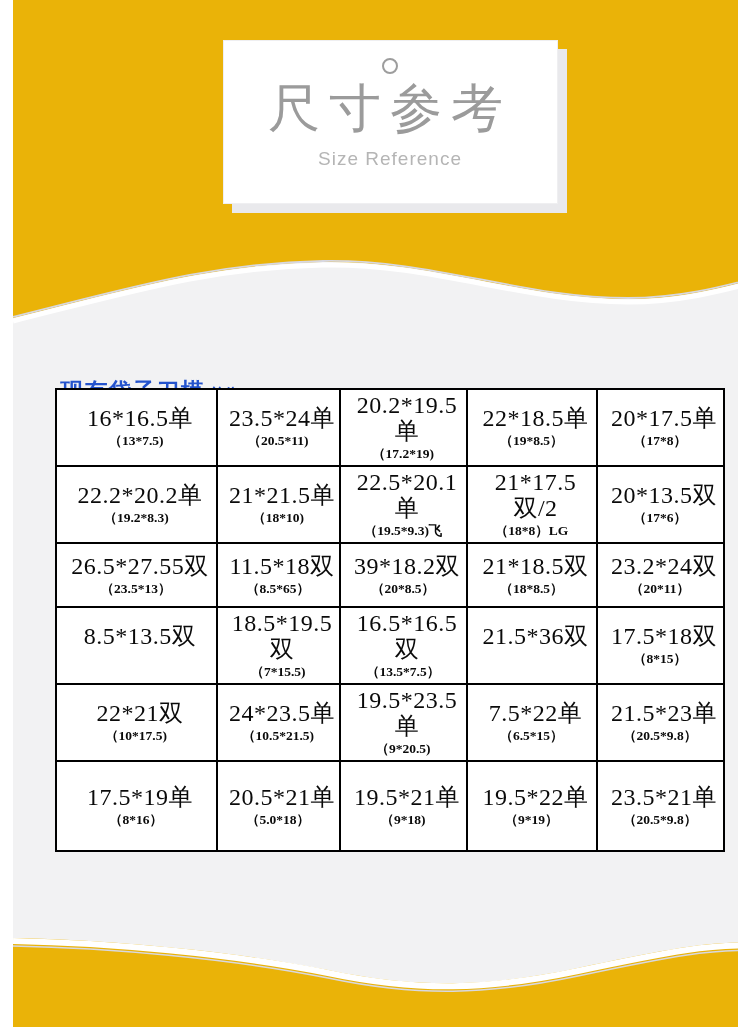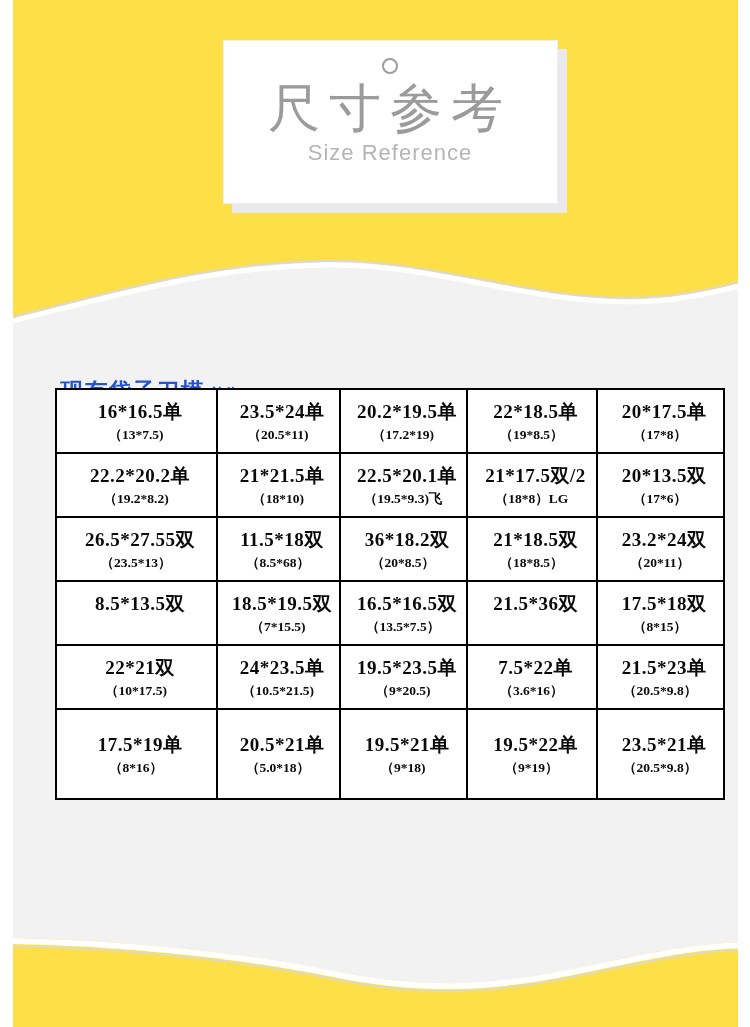--- a/index.html
+++ b/index.html
@@ -1,20 +1,20 @@
 <!DOCTYPE html>
 <html><head>
 <meta charset="utf-8">
 <style>
   html,body{margin:0;padding:0;background:#ffffff;}
   .page{
     position:relative;
     width:725px;height:1027px;
     margin:0 auto;
-    background:#fde047;
+    background:#eab308;
     overflow:hidden;
     font-family:"Liberation Serif","DejaVu Serif",serif;
   }
   
   .wave-svg{position:absolute;left:0;top:0;width:750px;height:1027px;display:block;}
 
   
   .header-card{
     position:absolute;left:210px;top:40px;width:335px;height:164px;
     background:#ffffff;
@@ -30,22 +30,22 @@
   }
   .header-title{
     margin-top:6px;
     font-size:52px;line-height:58px;
     letter-spacing:9px;
     color:#9b9b9b;
     font-family:"Liberation Serif","DejaVu Serif",serif;
     white-space:nowrap;
   }
   .header-subtitle{
-    margin-top:2px;
-    font-size:22px;
+    margin-top:10px;
+    font-size:19px;
     letter-spacing:1px;
     color:#b5b5b5;
     font-family:"Liberation Sans","DejaVu Sans",sans-serif;
   }
 
   
   .section-title{
     position:absolute;left:48px;top:348px;
     white-space:nowrap;
     margin-top:28px;
@@ -70,21 +70,21 @@
     border:2px solid #000000;
     text-align:center;
     vertical-align:middle;
     padding:2px 0;
     color:#0a0a0a;
   }
   table.size-table tr{height:64px;}
   table.size-table tr:nth-child(6){height:90px;}
   table.size-table tr:nth-child(7){height:67px;}
   .cell-main{
-    font-size:19px;font-weight:bold;line-height:26px;
+    font-size:24px;font-weight:normal;line-height:26px;
     letter-spacing:0.5px;
     padding-left:8px;
   }
   .cell-sub{
     font-size:13.5px;font-weight:bold;line-height:19px;
     min-height:19px;
   }
 </style>
 </head>
 <body>
@@ -140,21 +140,21 @@
             <div class="cell-sub">（19*8.5）</div>
           </td>
           <td>
             <div class="cell-main">20*17.5单</div>
             <div class="cell-sub">（17*8）</div>
           </td>
         </tr>
         <tr>
           <td>
             <div class="cell-main">22.2*20.2单</div>
-            <div class="cell-sub">（19.2*8.2)</div>
+            <div class="cell-sub">（19.2*8.3)</div>
           </td>
           <td>
             <div class="cell-main">21*21.5单</div>
             <div class="cell-sub">（18*10)</div>
           </td>
           <td>
             <div class="cell-main">22.5*20.1单</div>
             <div class="cell-sub">（19.5*9.3)飞</div>
           </td>
           <td>
@@ -166,24 +166,24 @@
             <div class="cell-sub">（17*6）</div>
           </td>
         </tr>
         <tr>
           <td>
             <div class="cell-main">26.5*27.55双</div>
             <div class="cell-sub">（23.5*13）</div>
           </td>
           <td>
             <div class="cell-main">11.5*18双</div>
-            <div class="cell-sub">（8.5*68）</div>
-          </td>
-          <td>
-            <div class="cell-main">36*18.2双</div>
+            <div class="cell-sub">（8.5*65）</div>
+          </td>
+          <td>
+            <div class="cell-main">39*18.2双</div>
             <div class="cell-sub">（20*8.5）</div>
           </td>
           <td>
             <div class="cell-main">21*18.5双</div>
             <div class="cell-sub">（18*8.5）</div>
           </td>
           <td>
             <div class="cell-main">23.2*24双</div>
             <div class="cell-sub">（20*11）</div>
           </td>
@@ -218,21 +218,21 @@
           <td>
             <div class="cell-main">24*23.5单</div>
             <div class="cell-sub">（10.5*21.5)</div>
           </td>
           <td>
             <div class="cell-main">19.5*23.5单</div>
             <div class="cell-sub">（9*20.5)</div>
           </td>
           <td>
             <div class="cell-main">7.5*22单</div>
-            <div class="cell-sub">（3.6*16）</div>
+            <div class="cell-sub">（6.5*15）</div>
           </td>
           <td>
             <div class="cell-main">21.5*23单</div>
             <div class="cell-sub">（20.5*9.8）</div>
           </td>
         </tr>
         <tr>
           <td>
             <div class="cell-main">17.5*19单</div>
             <div class="cell-sub">（8*16）</div>

